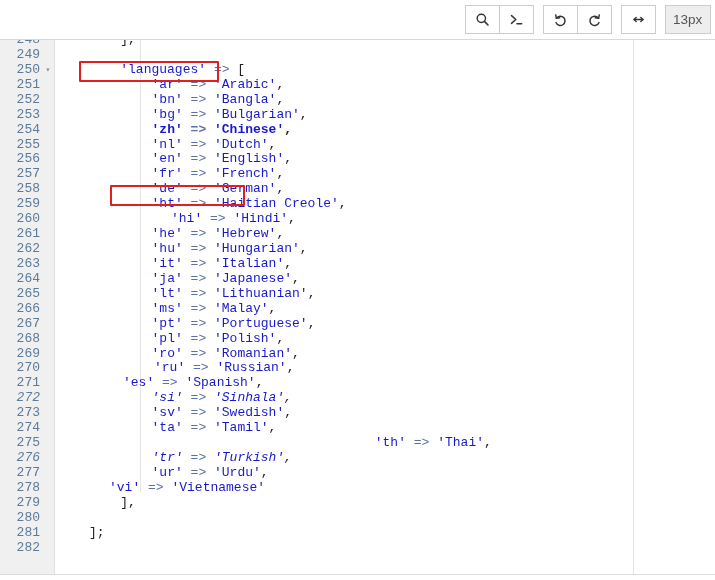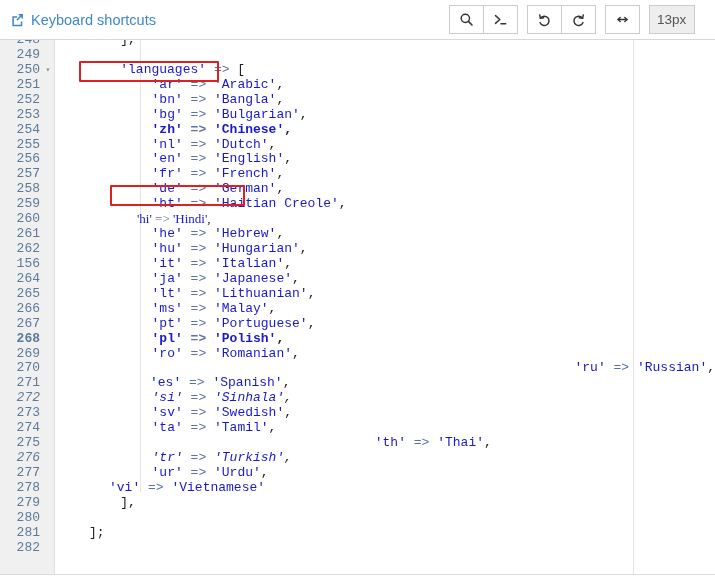--- a/index.html
+++ b/index.html
@@ -24,23 +24,23 @@
     margin-left: 10px;
     color: #3f87c9;
     font-size: 14.5px;
     text-decoration: none;
     cursor: pointer;
     white-space: nowrap;
   }
   #shortcuts-link .ext-icon { display: block; width: 15px; height: 15px; }
 
   #tool-groups {
-    margin-left: auto; margin-right: 8px;
+    margin-left: auto; margin-right: 0;
     display: flex; align-items: center; gap: 9px;
-    padding-right: 12px;
+    padding-right: 4px;
   }
   .btn-group { display: flex; }
   .tbtn {
     width: 35px; height: 29px;
     background: #fff;
     border: 1px solid #cccccc;
     display: flex; align-items: center; justify-content: center;
     cursor: pointer;
     padding: 0;
   }
@@ -146,29 +146,20 @@
     border: 2px solid #e02020;
     pointer-events: none;
     border-radius: 1px;
   }
 </style>
 </head>
 <body>
 
 <div id="toolbar">
 
-  <a id="shortcuts-link">
-    <span class="ext-icon">
-      <svg viewBox="0 0 16 16" width="15" height="15">
-        <path d="M2.5 4.5 h5 v1.6 h-3.4 v7.4 h7.4 v-3.4 h1.6 v5 h-10.6 z" fill="#3f87c9"></path>
-        <path d="M9.2 2.2 h4.6 v4.6 h-1.6 v-1.9 l-4.3 4.3 -1.1 -1.1 4.3 -4.3 h-1.9 z" fill="#3f87c9"></path>
-      </svg>
-    </span>
-    <span>Keyboard shortcuts</span>
-  </a>
 
   <div id="tool-groups">
 
     <div class="btn-group">
       <button class="tbtn">
         <span>
           <svg viewBox="0 0 18 18" width="15" height="15">
             <circle cx="7.6" cy="7.6" r="5" fill="none" stroke="#333" stroke-width="1.7"></circle>
             <line x1="11.3" y1="11.3" x2="15.6" y2="15.6" stroke="#333" stroke-width="1.9" stroke-linecap="round"></line>
           </svg>
@@ -233,32 +224,32 @@
       <div class="row" style="top: 22.86px;"><span class="lineno">250</span><span class="fold">▾</span><span class="code" style="padding-left: 65.28px;"><span class="s-str">'languages'</span><span class="s-punc"> </span><span class="s-arrow">=&gt;</span><span class="s-punc"> </span><span class="s-punc">[</span></span></div>
       <div class="row" style="top: 37.79px;"><span class="lineno">251</span><span class="code" style="padding-left: 96.56px;"><span class="s-str">'ar'</span><span class="s-punc"> </span><span class="s-arrow">=&gt;</span><span class="s-punc"> </span><span class="s-str">'Arabic'</span><span class="s-punc">,</span></span></div>
       <div class="row" style="top: 52.72px;"><span class="lineno">252</span><span class="code" style="padding-left: 96.56px;"><span class="s-str">'bn'</span><span class="s-punc"> </span><span class="s-arrow">=&gt;</span><span class="s-punc"> </span><span class="s-str">'Bangla'</span><span class="s-punc">,</span></span></div>
       <div class="row" style="top: 67.65px;"><span class="lineno">253</span><span class="code" style="padding-left: 96.56px;"><span class="s-str">'bg'</span><span class="s-punc"> </span><span class="s-arrow">=&gt;</span><span class="s-punc"> </span><span class="s-str">'Bulgarian'</span><span class="s-punc">,</span></span></div>
       <div class="row" style="top: 82.58px;"><span class="lineno">254</span><span class="code" style="padding-left: 96.56px; font-weight: bold;"><span class="s-str">'zh'</span><span class="s-punc"> </span><span class="s-arrow">=&gt;</span><span class="s-punc"> </span><span class="s-str">'Chinese'</span><span class="s-punc">,</span></span></div>
       <div class="row" style="top: 97.51px;"><span class="lineno">255</span><span class="code" style="padding-left: 96.56px;"><span class="s-str">'nl'</span><span class="s-punc"> </span><span class="s-arrow">=&gt;</span><span class="s-punc"> </span><span class="s-str">'Dutch'</span><span class="s-punc">,</span></span></div>
       <div class="row" style="top: 112.44px;"><span class="lineno">256</span><span class="code" style="padding-left: 96.56px;"><span class="s-str">'en'</span><span class="s-punc"> </span><span class="s-arrow">=&gt;</span><span class="s-punc"> </span><span class="s-str">'English'</span><span class="s-punc">,</span></span></div>
       <div class="row" style="top: 127.37px;"><span class="lineno">257</span><span class="code" style="padding-left: 96.56px;"><span class="s-str">'fr'</span><span class="s-punc"> </span><span class="s-arrow">=&gt;</span><span class="s-punc"> </span><span class="s-str">'French'</span><span class="s-punc">,</span></span></div>
       <div class="row" style="top: 142.3px;"><span class="lineno">258</span><span class="code" style="padding-left: 96.56px;"><span class="s-str">'de'</span><span class="s-punc"> </span><span class="s-arrow">=&gt;</span><span class="s-punc"> </span><span class="s-str">'German'</span><span class="s-punc">,</span></span></div>
       <div class="row" style="top: 157.23px;"><span class="lineno">259</span><span class="code" style="padding-left: 96.56px;"><span class="s-str">'ht'</span><span class="s-punc"> </span><span class="s-arrow">=&gt;</span><span class="s-punc"> </span><span class="s-str">'Haitian Creole'</span><span class="s-punc">,</span></span></div>
-      <div class="row" style="top: 172.16px;"><span class="lineno">260</span><span class="code" style="padding-left: 82px; font-family: Liberation Serif, serif;"><span class="s-str">'hi'</span><span class="s-punc"> </span><span class="s-arrow">=&gt;</span><span class="s-punc"> </span><span class="s-str">'Hindi'</span><span class="s-punc">,</span></span></div>
+      <div class="row" style="top: 172.16px;"><span class="lineno">260</span><span class="code" style="padding-left: 116px;"><span class="s-str">'hi'</span><span class="s-punc"> </span><span class="s-arrow">=&gt;</span><span class="s-punc"> </span><span class="s-str">'Hindi'</span><span class="s-punc">,</span></span></div>
       <div class="row" style="top: 187.09px;"><span class="lineno">261</span><span class="code" style="padding-left: 96.56px;"><span class="s-str">'he'</span><span class="s-punc"> </span><span class="s-arrow">=&gt;</span><span class="s-punc"> </span><span class="s-str">'Hebrew'</span><span class="s-punc">,</span></span></div>
       <div class="row" style="top: 202.02px;"><span class="lineno">262</span><span class="code" style="padding-left: 96.56px;"><span class="s-str">'hu'</span><span class="s-punc"> </span><span class="s-arrow">=&gt;</span><span class="s-punc"> </span><span class="s-str">'Hungarian'</span><span class="s-punc">,</span></span></div>
-      <div class="row" style="top: 216.95px;"><span class="lineno">156</span><span class="code" style="padding-left: 96.56px;"><span class="s-str">'it'</span><span class="s-punc"> </span><span class="s-arrow">=&gt;</span><span class="s-punc"> </span><span class="s-str">'Italian'</span><span class="s-punc">,</span></span></div>
+      <div class="row" style="top: 216.95px;"><span class="lineno">263</span><span class="code" style="padding-left: 96.56px;"><span class="s-str">'it'</span><span class="s-punc"> </span><span class="s-arrow">=&gt;</span><span class="s-punc"> </span><span class="s-str">'Italian'</span><span class="s-punc">,</span></span></div>
       <div class="row" style="top: 231.88px;"><span class="lineno">264</span><span class="code" style="padding-left: 96.56px;"><span class="s-str">'ja'</span><span class="s-punc"> </span><span class="s-arrow">=&gt;</span><span class="s-punc"> </span><span class="s-str">'Japanese'</span><span class="s-punc">,</span></span></div>
       <div class="row" style="top: 246.81px;"><span class="lineno">265</span><span class="code" style="padding-left: 96.56px;"><span class="s-str">'lt'</span><span class="s-punc"> </span><span class="s-arrow">=&gt;</span><span class="s-punc"> </span><span class="s-str">'Lithuanian'</span><span class="s-punc">,</span></span></div>
       <div class="row" style="top: 261.74px;"><span class="lineno">266</span><span class="code" style="padding-left: 96.56px;"><span class="s-str">'ms'</span><span class="s-punc"> </span><span class="s-arrow">=&gt;</span><span class="s-punc"> </span><span class="s-str">'Malay'</span><span class="s-punc">,</span></span></div>
       <div class="row" style="top: 276.67px;"><span class="lineno">267</span><span class="code" style="padding-left: 96.56px;"><span class="s-str">'pt'</span><span class="s-punc"> </span><span class="s-arrow">=&gt;</span><span class="s-punc"> </span><span class="s-str">'Portuguese'</span><span class="s-punc">,</span></span></div>
-      <div class="row" style="top: 291.6px; font-weight: bold;"><span class="lineno">268</span><span class="code" style="padding-left: 96.56px;"><span class="s-str">'pl'</span><span class="s-punc"> </span><span class="s-arrow">=&gt;</span><span class="s-punc"> </span><span class="s-str">'Polish'</span><span class="s-punc">,</span></span></div>
+      <div class="row" style="top: 291.6px;"><span class="lineno">268</span><span class="code" style="padding-left: 96.56px;"><span class="s-str">'pl'</span><span class="s-punc"> </span><span class="s-arrow">=&gt;</span><span class="s-punc"> </span><span class="s-str">'Polish'</span><span class="s-punc">,</span></span></div>
       <div class="row" style="top: 306.53px;"><span class="lineno">269</span><span class="code" style="padding-left: 96.56px;"><span class="s-str">'ro'</span><span class="s-punc"> </span><span class="s-arrow">=&gt;</span><span class="s-punc"> </span><span class="s-str">'Romanian'</span><span class="s-punc">,</span></span></div>
-      <div class="row" style="top: 321.46px;"><span class="lineno">270</span><span class="code" style="padding-left: 47px; text-align: right;"><span class="s-str">'ru'</span><span class="s-punc"> </span><span class="s-arrow">=&gt;</span><span class="s-punc"> </span><span class="s-str">'Russian'</span><span class="s-punc">,</span></span></div>
-      <div class="row" style="top: 336.39px;"><span class="lineno">271</span><span class="code" style="padding-left: 51px; margin-left: 44px;"><span class="s-str">'es'</span><span class="s-punc"> </span><span class="s-arrow">=&gt;</span><span class="s-punc"> </span><span class="s-str">'Spanish'</span><span class="s-punc">,</span></span></div>
+      <div class="row" style="top: 321.46px;"><span class="lineno">270</span><span class="code" style="padding-left: 99px;"><span class="s-str">'ru'</span><span class="s-punc"> </span><span class="s-arrow">=&gt;</span><span class="s-punc"> </span><span class="s-str">'Russian'</span><span class="s-punc">,</span></span></div>
+      <div class="row" style="top: 336.39px;"><span class="lineno">271</span><span class="code" style="padding-left: 68px;"><span class="s-str">'es'</span><span class="s-punc"> </span><span class="s-arrow">=&gt;</span><span class="s-punc"> </span><span class="s-str">'Spanish'</span><span class="s-punc">,</span></span></div>
       <div class="row" style="top: 351.32px; font-style: italic;"><span class="lineno">272</span><span class="code" style="padding-left: 96.56px;"><span class="s-str">'si'</span><span class="s-punc"> </span><span class="s-arrow">=&gt;</span><span class="s-punc"> </span><span class="s-str">'Sinhala'</span><span class="s-punc">,</span></span></div>
       <div class="row" style="top: 366.25px;"><span class="lineno">273</span><span class="code" style="padding-left: 96.56px;"><span class="s-str">'sv'</span><span class="s-punc"> </span><span class="s-arrow">=&gt;</span><span class="s-punc"> </span><span class="s-str">'Swedish'</span><span class="s-punc">,</span></span></div>
       <div class="row" style="top: 381.18px;"><span class="lineno">274</span><span class="code" style="padding-left: 96.56px;"><span class="s-str">'ta'</span><span class="s-punc"> </span><span class="s-arrow">=&gt;</span><span class="s-punc"> </span><span class="s-str">'Tamil'</span><span class="s-punc">,</span></span></div>
       <div class="row" style="top: 396.11px;"><span class="lineno">275</span><span class="code" style="padding-left: 96.56px; text-align: center;"><span class="s-str">'th'</span><span class="s-punc"> </span><span class="s-arrow">=&gt;</span><span class="s-punc"> </span><span class="s-str">'Thai'</span><span class="s-punc">,</span></span></div>
       <div class="row" style="top: 411.04px; font-style: italic;"><span class="lineno">276</span><span class="code" style="padding-left: 96.56px;"><span class="s-str">'tr'</span><span class="s-punc"> </span><span class="s-arrow">=&gt;</span><span class="s-punc"> </span><span class="s-str">'Turkish'</span><span class="s-punc">,</span></span></div>
       <div class="row" style="top: 425.97px;"><span class="lineno">277</span><span class="code" style="padding-left: 96.56px;"><span class="s-str">'ur'</span><span class="s-punc"> </span><span class="s-arrow">=&gt;</span><span class="s-punc"> </span><span class="s-str">'Urdu'</span><span class="s-punc">,</span></span></div>
       <div class="row" style="top: 440.9px;"><span class="lineno">278</span><span class="code" style="padding-left: 54px;"><span class="s-str">'vi'</span><span class="s-punc"> </span><span class="s-arrow">=&gt;</span><span class="s-punc"> </span><span class="s-str">'Vietnamese'</span></span></div>
       <div class="row" style="top: 455.83px;"><span class="lineno">279</span><span class="code" style="padding-left: 65.28px;"><span class="s-punc">],</span></span></div>
       <div class="row" style="top: 470.76px;"><span class="lineno">280</span><span class="code" style="padding-left: 34px;"></span></div>
       <div class="row" style="top: 485.69px;"><span class="lineno">281</span><span class="code" style="padding-left: 34px;"><span class="s-punc">];</span></span></div>

